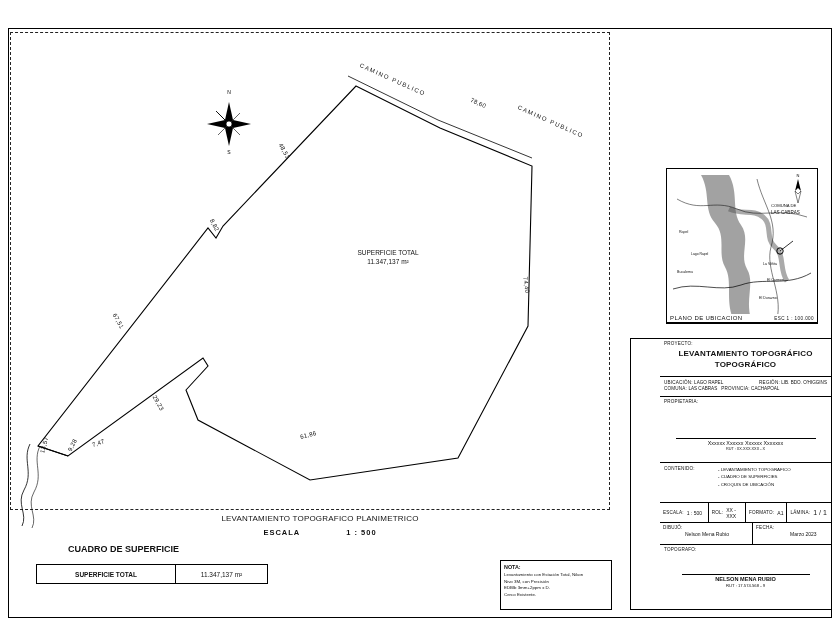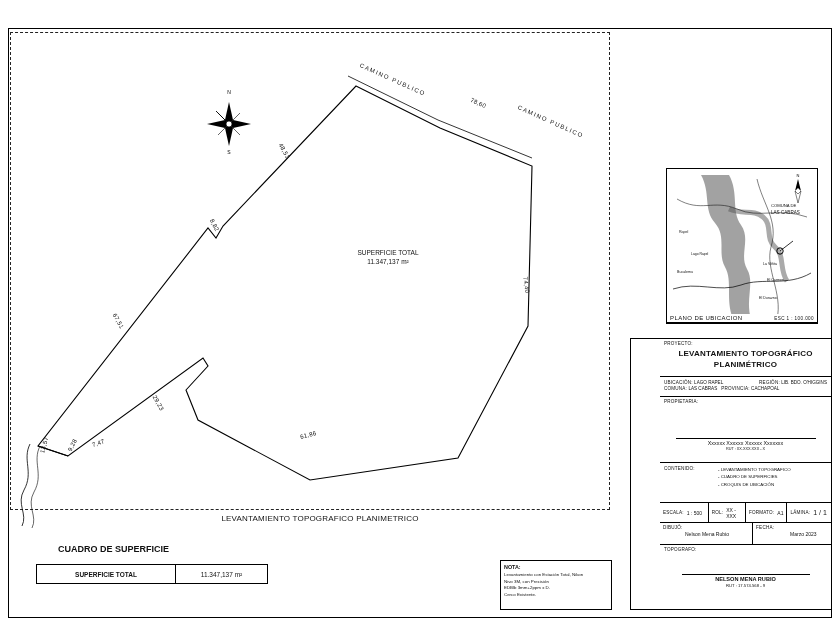--- a/index.html
+++ b/index.html
@@ -94,21 +94,21 @@
     text-align: center;
     font-size: 7.5px;
     font-weight: bold;
     letter-spacing: 1px;
   }
   .plan-scale .sc-val { margin-left: 46px; }
 
   
   .cuadro-title {
     position: absolute;
-    left: 58px;
+    left: 68px;
     top: 544px;
     font-size: 9px;
     font-weight: bold;
   }
   .cuadro-table {
     position: absolute;
     left: 36px;
     top: 564px;
     width: 232px;
     border-collapse: collapse;
@@ -360,20 +360,23 @@
   <div class="plan-label" style="left:92px; top:440px; transform:rotate(-20deg);">7,47</div>
   <div class="plan-label" style="left:300px; top:432px; transform:rotate(-14deg);">61,86</div>
   <div class="plan-label" style="left:518px; top:282px; transform:rotate(82deg);">74,40</div>
 
   <div class="surface-total-label">
     <div>SUPERFICIE TOTAL</div>
     <div>11.347,137 m²</div>
   </div>
 
   <div class="plan-title">LEVANTAMIENTO TOPOGRAFICO PLANIMETRICO</div>
+  <div class="plan-scale">
+    <span>ESCALA</span><span class="sc-val">1 : 500</span>
+  </div>
 
   <div class="cuadro-title">CUADRO DE SUPERFICIE</div>
   <table class="cuadro-table">
     <tbody>
         <tr>
       <td class="lbl">SUPERFICIE TOTAL</td>
       <td class="val">11.347,137 m²</td>
     </tr>
   </tbody>
     </table>
@@ -420,21 +423,21 @@
     <span>PLANO  DE  UBICACION</span>
     <span class="cap-scale">ESC 1 : 100.000</span>
   </div>
 
   <div class="rotulo">
 
     <div class="rot-row rot-proy">
       <div class="rot-key">PROYECTO:</div>
       <div class="big">
         <div>LEVANTAMIENTO TOPOGRÁFICO</div>
-        <div>PLANIMÉTRICO</div>
+        <div>TOPOGRÁFICO</div>
       </div>
     </div>
 
     <div class="rot-row rot-ubic">
       <div class="line">
         <span class="seg"><span class="rot-key">UBICACIÓN:</span>
           <span>LAGO RAPEL</span></span>
         <span class="seg" style="margin-left:auto;"><span class="rot-key">REGIÓN:</span>
           <span>LIB. BDO. O'HIGGINS</span></span>
       </div>

